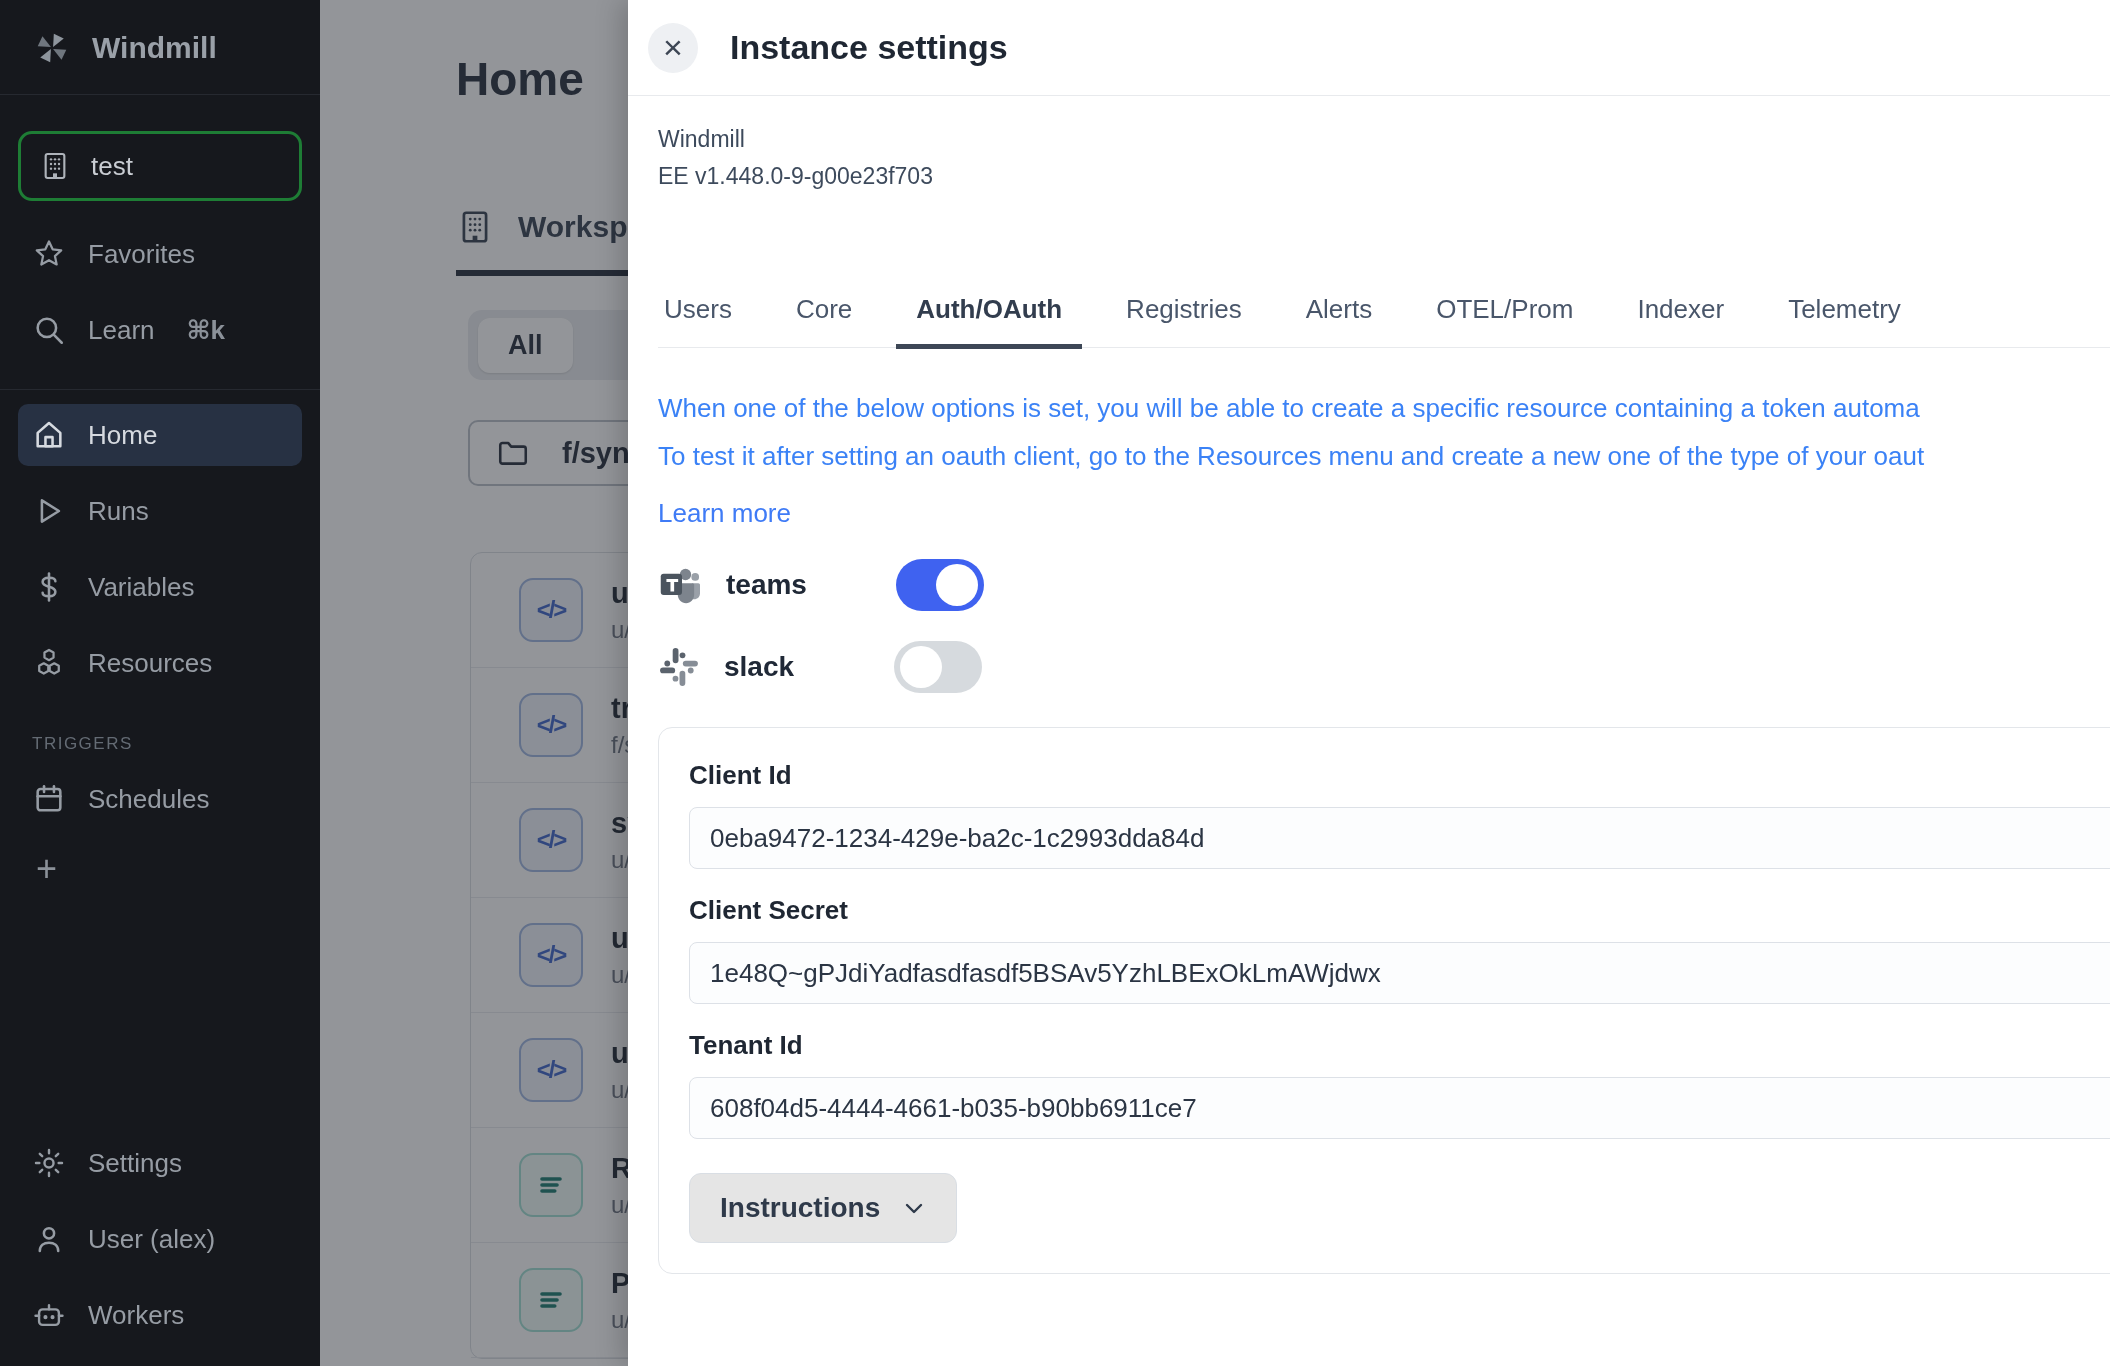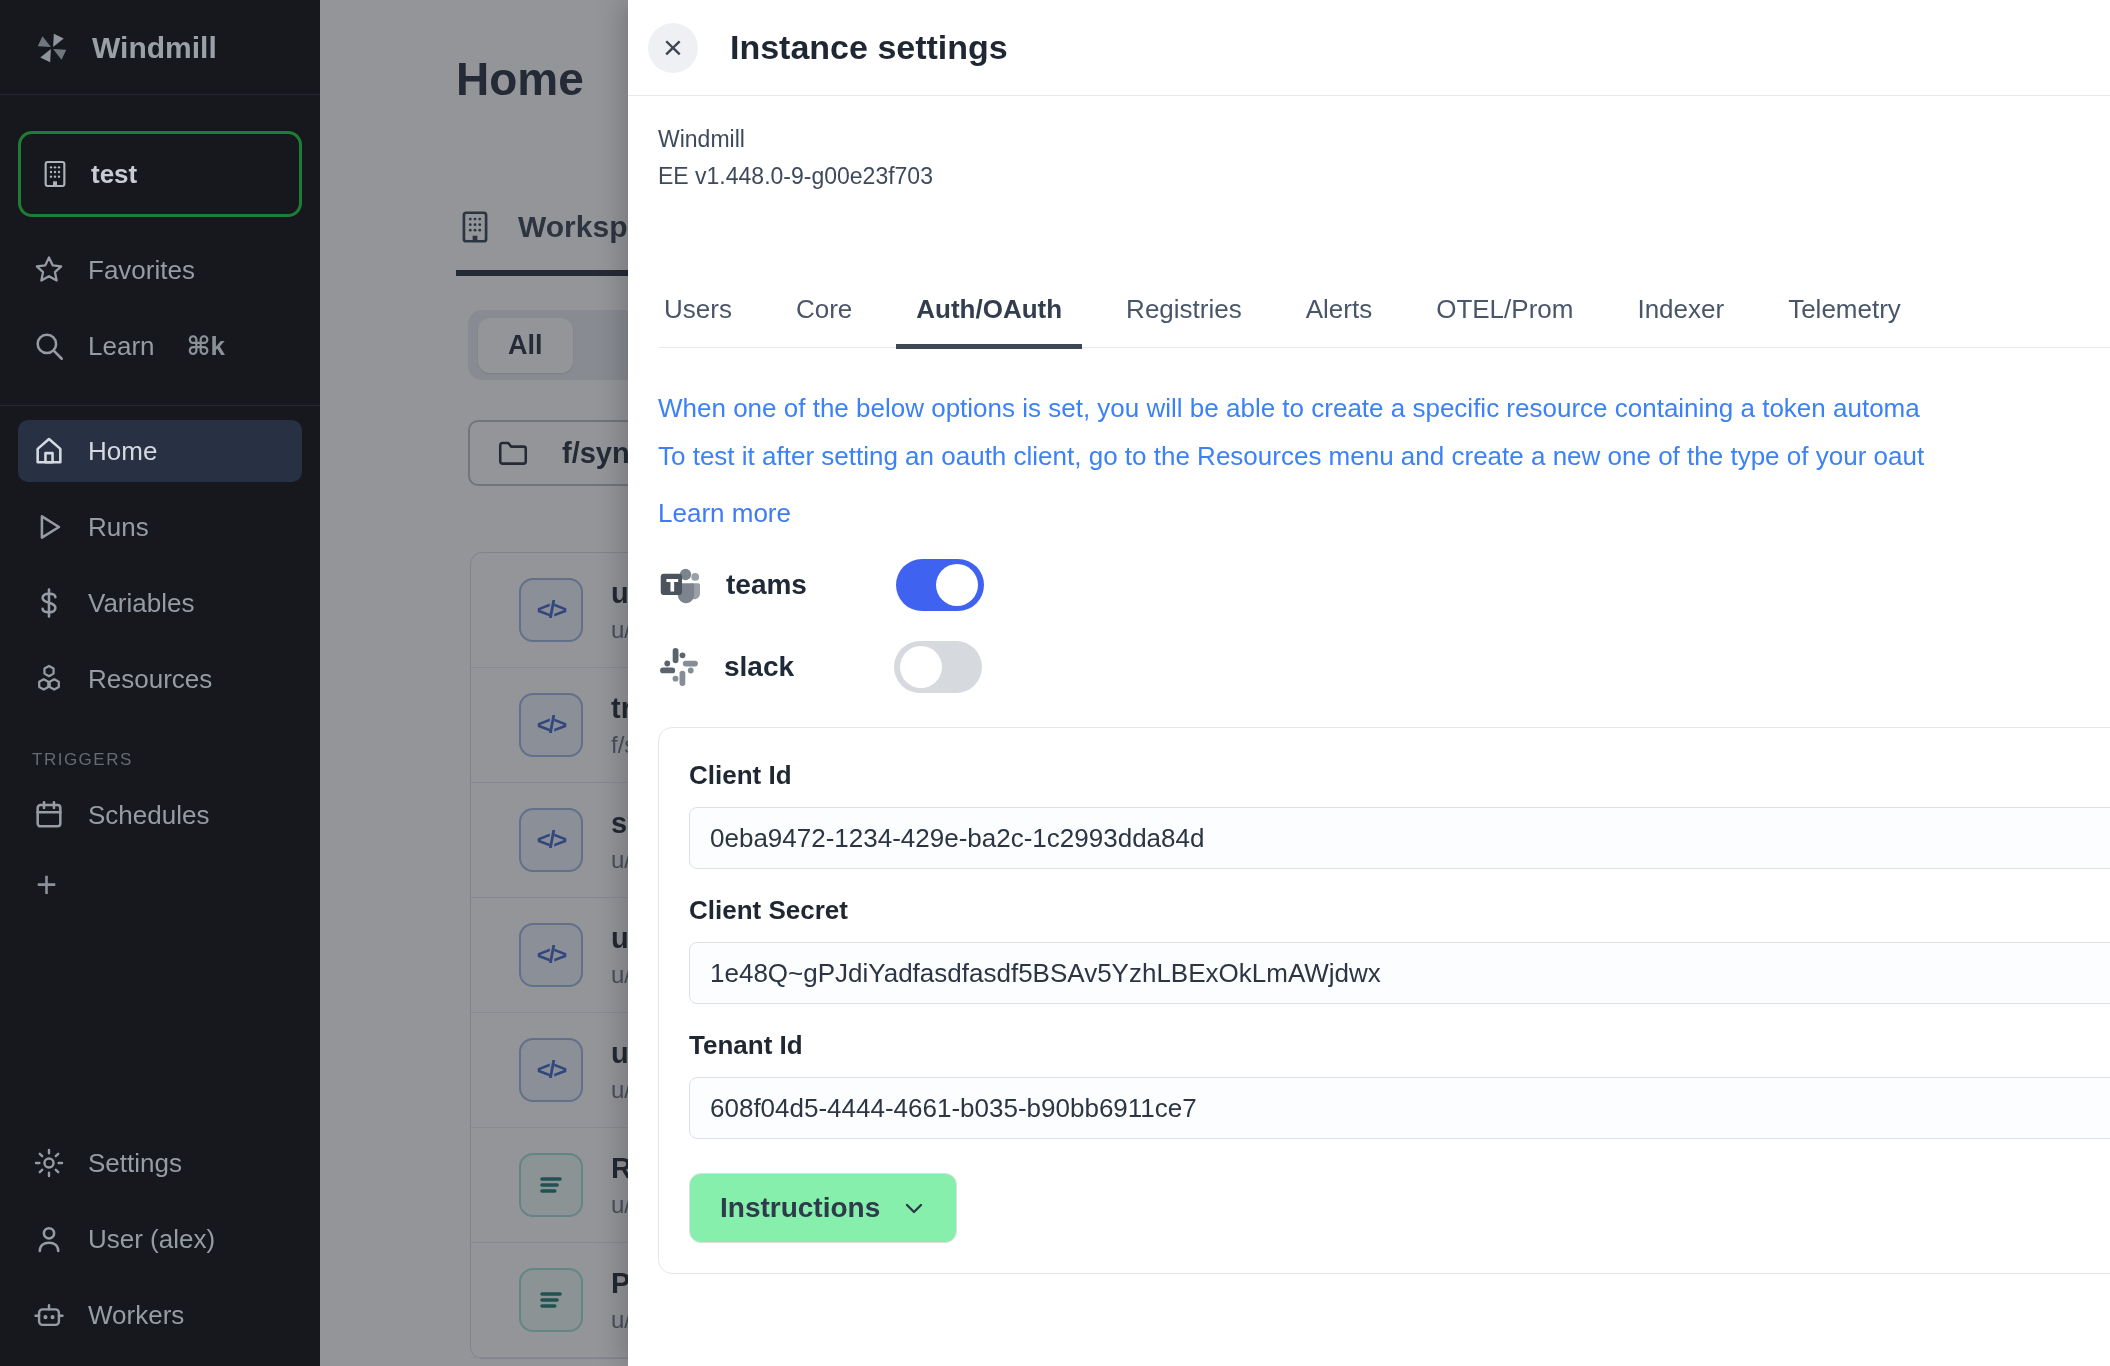--- a/index.html
+++ b/index.html
@@ -4,21 +4,21 @@
 <style>
   * { box-sizing: border-box; margin: 0; padding: 0; }
   html,body { width:2110px; height:1366px; overflow:hidden; }
   body { font-family:"Liberation Sans","DejaVu Sans",sans-serif; background:#fff; }
   .screen { position:relative; width:2110px; height:1366px; overflow:hidden; }
 
   
   .sidebar { position:absolute; left:0; top:0; width:320px; height:1366px; background:#16181d; z-index:1; }
   .brand { display:flex; align-items:center; gap:18px; padding:26px 30px 24px 30px; border-bottom:1px solid #262930; }
   .brand-label { color:#9aa0a8; font-size:30px; font-weight:bold; }
-  .ws-btn { margin:36px 18px 0 18px; display:flex; align-items:center; gap:20px; padding:24px 18px; border:3px solid #1e7d35; border-radius:14px; cursor:pointer;font-weight:bold; }
+  .ws-btn { margin:36px 18px 0 18px; display:flex; align-items:center; gap:20px; padding:16px 18px; border:3px solid #1e7d35; border-radius:14px; cursor:pointer; }
   .ws-btn span { color:#c9cdd3; font-size:26px; }
   .side-item { display:flex; align-items:center; gap:22px; padding:14px 14px; margin:14px 18px 0 18px; border-radius:10px; color:#969ca4; font-size:26px; cursor:pointer; }
   .side-item.small-gap { margin-top:22px; }
   .side-item.active { background:#273143; color:#d6dae0; }
   .side-sep { border-top:1px solid #262930; margin-top:28px; }
   .shortcut { font-weight:bold; color:#8b9199; margin-left:10px; }
   .section-label { color:#646b74; font-size:17px; letter-spacing:1.5px; margin:40px 0 4px 32px; }
   .plus-item { color:#8b9199; font-size:36px; margin:18px 0 0 36px; cursor:pointer; }
   .side-bottom { position:absolute; left:0; bottom:20px; width:100%; }
   .icon { display:inline-flex; align-items:center; justify-content:center; flex:none; }
@@ -71,21 +71,21 @@
   .toggle.off { background:#d6dade; }
   .toggle.on  { background:#3f62f0; }
   .toggle .knob { position:absolute; top:5px; width:42px; height:42px; border-radius:50%; background:#fff; }
   .toggle.off .knob { left:6px; }
   .toggle.on  .knob { right:6px; }
 
   .form-box { margin-top:34px; width:1500px; border:1px solid #e3e6ea; border-radius:14px; padding:26px 40px 30px 30px; }
   .field-label { font-size:26px; font-weight:bold; color:#1f2733; margin-top:26px; }
   .field-label:first-child { margin-top:6px; }
   .text-input { display:block; width:1600px; height:62px; margin-top:16px; border:1px solid #dde1e7; border-radius:8px; background:#fcfdfe; font-size:26px; color:#2b3544; padding:0 20px; font-family:"Liberation Sans","DejaVu Sans",sans-serif; }
-  .instructions-btn { margin-top:34px; display:inline-flex; align-items:center; gap:22px; border:1px solid #d9dee4; border-radius:12px; background:#86efac; padding:18px 30px; font-size:28px; font-weight:bold; color:#2f3a4a; cursor:pointer; }
+  .instructions-btn { margin-top:34px; display:inline-flex; align-items:center; gap:22px; border:1px solid #d9dee4; border-radius:12px; background:#e5e5e5; padding:18px 30px; font-size:28px; font-weight:bold; color:#2f3a4a; cursor:pointer; }
 
   svg { display:block; }
 </style>
 </head>
 <body>
 
 <div class="screen">
 
   <nav class="sidebar">
     <div class="brand">

